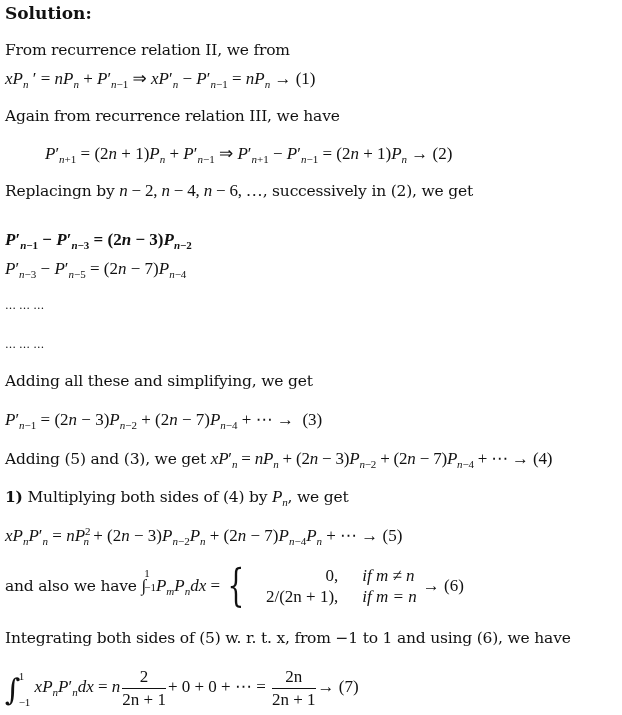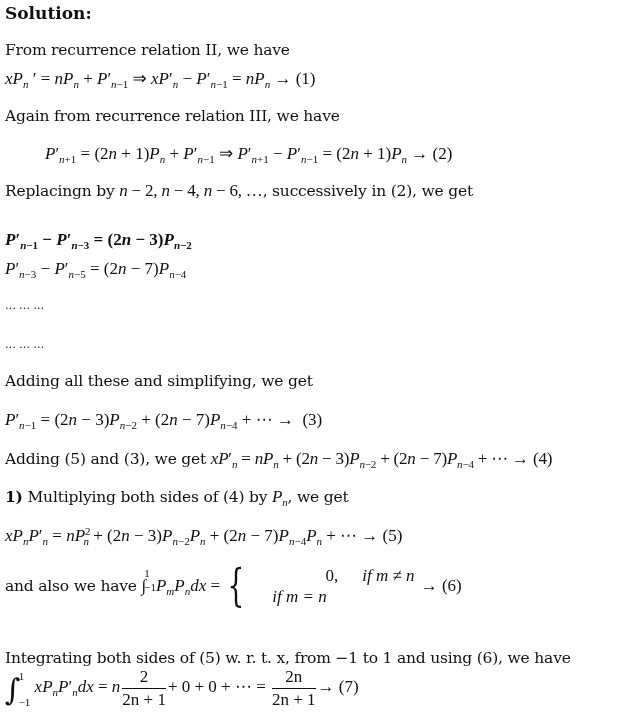--- a/index.html
+++ b/index.html
@@ -24,21 +24,21 @@
   .cases .cond { padding-left:24px;font-style:italic; }
   .int { font-size:30px; vertical-align:-8px; font-family:"DejaVu Serif",serif; }
   .lim { display:inline-block; vertical-align:middle; font-size:11px; line-height:14px; margin-left:-2px; }
   .lim span { display:block; }
 </style>
 </head>
 <body>
 
 <div class="line title" style="top:3px;">Solution:</div>
 
-<div class="line txt" style="top:40px;">From recurrence relation II, we have</div>
+<div class="line txt" style="top:40px;">From recurrence relation II, we from</div>
 
 <div class="line math" style="top:69px;">
   <i>xP</i><sub><i>n</i></sub> ′ = <i>nP</i><sub><i>n</i></sub> + <i>P</i>′<sub><i>n</i>−1</sub> ⇒ <i>xP</i>′<sub><i>n</i></sub> − <i>P</i>′<sub><i>n</i>−1</sub> = <i>nP</i><sub><i>n</i></sub> → (1)
 </div>
 
 <div class="line txt" style="top:106px;">Again from recurrence relation III, we have</div>
 
 <div class="line math" style="top:144px;margin-left:40px;">
   <i>P</i>′<sub><i>n</i>+1</sub> = (2<i>n</i> + 1)<i>P</i><sub><i>n</i></sub> + <i>P</i>′<sub><i>n</i>−1</sub> ⇒ <i>P</i>′<sub><i>n</i>+1</sub> − <i>P</i>′<sub><i>n</i>−1</sub> = (2<i>n</i> + 1)<i>P</i><sub><i>n</i></sub> → (2)
 </div>
@@ -76,23 +76,24 @@
   <i>xP</i><sub><i>n</i></sub><i>P</i>′<sub><i>n</i></sub> = <i>nP</i><sup>2</sup><sub style="margin-left:-7px;"><i>n</i></sub> + (2<i>n</i> − 3)<i>P</i><sub><i>n</i>−2</sub><i>P</i><sub><i>n</i></sub> + (2<i>n</i> − 7)<i>P</i><sub><i>n</i>−4</sub><i>P</i><sub><i>n</i></sub> + ⋯ → (5)
 </div>
 
 <div class="line" style="top:564px;">
   <span class="txt">and also we have </span><span class="math">∫<span class="lim" style="vertical-align:0;"><span>1</span><span>−1</span></span><i>P</i><sub><i>m</i></sub><i>P</i><sub><i>n</i></sub><i>dx</i> = </span><span class="brace">{</span><span class="cases math">
       <span class="row">
         <span class="val">0,</span>
         <span class="cond">if m ≠ n</span>
       </span>
       <span class="row">
+        <span class="val">2/(2n + 1),</span>
         <span class="cond">if m = n</span>
       </span>
     </span><span class="math" style="margin-left:6px;">→ (6)</span>
 </div>
 
-<div class="line txt" style="top:648px;">Integrating both sides of (5) w. r. t. x, from −1 to 1 and using (6), we have</div>
+<div class="line txt" style="top:628px;">Integrating both sides of (5) w. r. t. x, from −1 to 1 and using (6), we have</div>
 
 <div class="line math" style="top:666px;">
   <span class="int">∫</span><span class="lim"><span>1</span><span style="margin-top:12px;">−1</span></span>
   <i>xP</i><sub><i>n</i></sub><i>P</i>′<sub><i>n</i></sub><i>dx</i> = <i>n</i><span class="frac"><span class="num">2</span><span class="den">2n + 1</span></span>+ 0 + 0 + ⋯ = <span class="frac"><span class="num">2n</span><span class="den">2n + 1</span></span><span>→ (7)</span>
 </div>
 
 </body></html>

